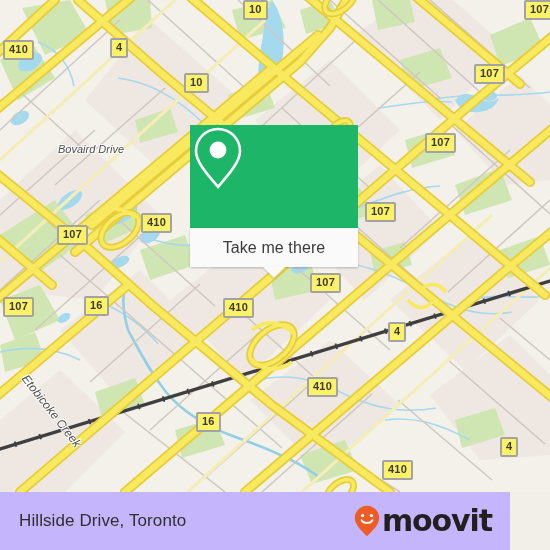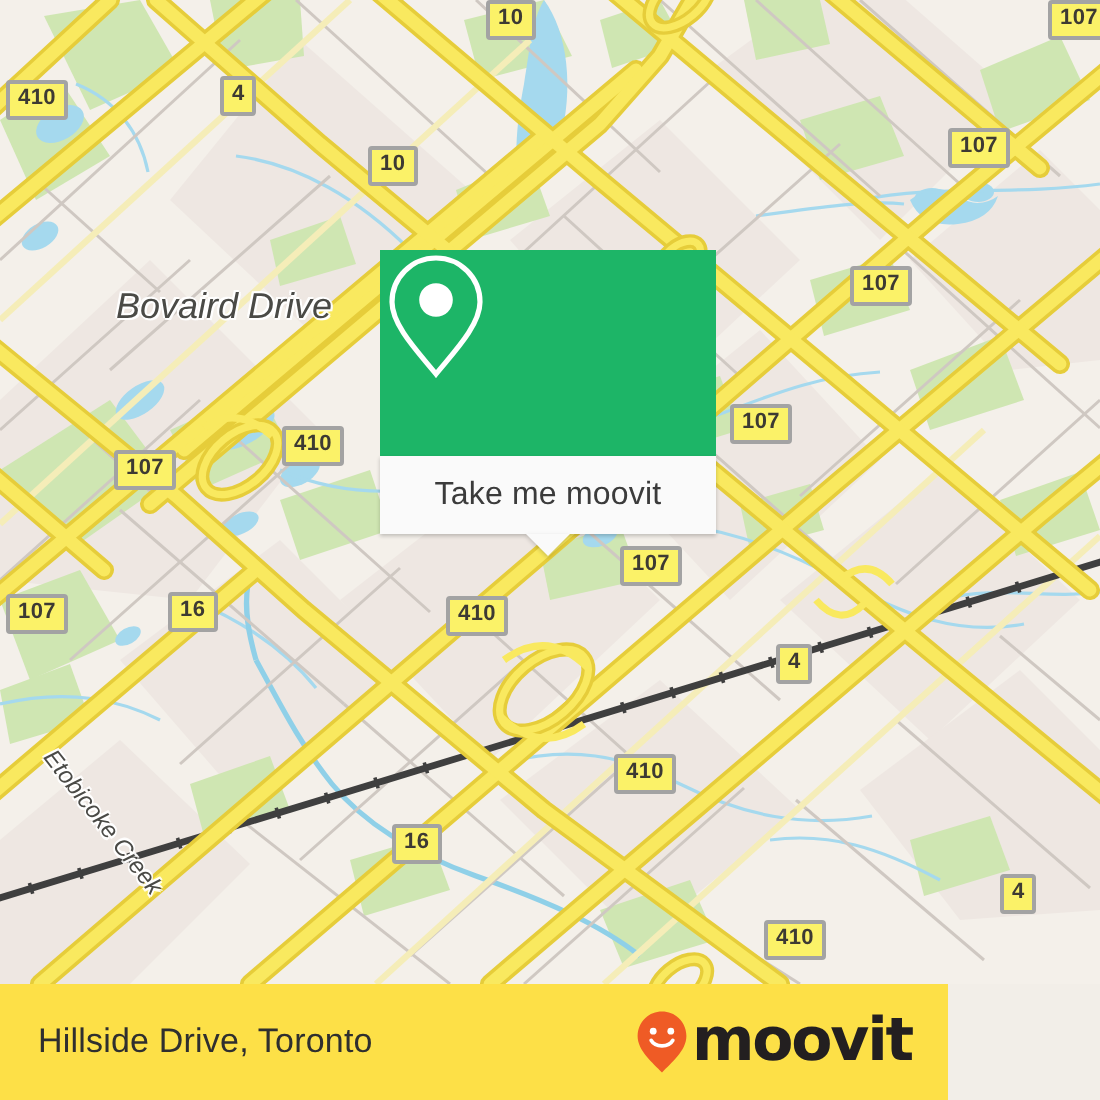--- a/index.html
+++ b/index.html
@@ -30,21 +30,21 @@
     letter-spacing:0.2px;
     font-family:"Liberation Sans","DejaVu Sans",sans-serif;
     box-sizing:border-box;
     white-space:nowrap;
   }
 
   
   .maplabel{
     position:absolute;
     font-style:italic;
-    font-size:18px;
+    font-size:11px;
     color:#4a4a46;
     white-space:nowrap;
     text-shadow:
       1px 0 0 rgba(255,255,255,.9),-1px 0 0 rgba(255,255,255,.9),
       0 1px 0 rgba(255,255,255,.9),0 -1px 0 rgba(255,255,255,.9),
       1px 1px 0 rgba(255,255,255,.9),-1px -1px 0 rgba(255,255,255,.9);
     font-family:"Liberation Sans","DejaVu Sans",sans-serif;
   }
 
   
@@ -77,22 +77,22 @@
   #attrib{
     position:absolute;left:0;top:466px;width:550px;height:26px;
     background:rgba(255,255,255,.78);
     display:flex;align-items:center;
     box-sizing:border-box;padding-left:9px;
   }
   #attrib .txt{font-size:13px;color:#2b2b2b;font-family:"Liberation Sans","DejaVu Sans",sans-serif;}
 
   
   #footer{
-    position:absolute;left:0;top:492px;width:474px;height:58px;
-    background:#fde047;overflow:hidden;
+    position:absolute;left:0;top:492px;width:510px;height:58px;
+    background:#c4b5fd;overflow:hidden;
   }
   #footer .inner{position:relative;width:100%;height:100%;display:flex;align-items:center;justify-content:space-between;padding:0 18px 0 19px;box-sizing:border-box;}
   #place{font-size:17px;color:#2f2f2f;letter-spacing:.1px;font-family:"Liberation Sans","DejaVu Sans",sans-serif;}
   #brand{display:flex;align-items:center;gap:2px;}
   #brand .wordmark{font-size:30px;font-weight:bold;color:#231f20;letter-spacing:-1.1px;line-height:30px;font-family:"DejaVu Sans","Liberation Sans",sans-serif;}
 </style>
 </head>
 <body>
 
 <div id="root">
@@ -322,21 +322,21 @@
       </div>
 
     <div id="popup">
       <div class="card-top">
         <svg width="56" height="66" viewBox="0 0 56 66">
           <path d="M28 4 C15.8 4 6 13.8 6 26 C6 38 20 52 28 62 C36 52 50 38 50 26 C50 13.8 40.2 4 28 4 Z" fill="none" stroke="#ffffff" stroke-width="2.6"></path>
           <circle cx="28" cy="25" r="8.4" fill="#ffffff"></circle>
         </svg>
       </div>
       <div class="card-bottom">
-        <span class="card-label">Take me moovit</span>
+        <span class="card-label">Take me there</span>
       </div>
       <div class="tail"></div>
     </div>
   </div>
 
 
   <div id="footer">
     <div class="inner">
       <span id="place">Hillside Drive, Toronto</span>
       <span id="brand">

